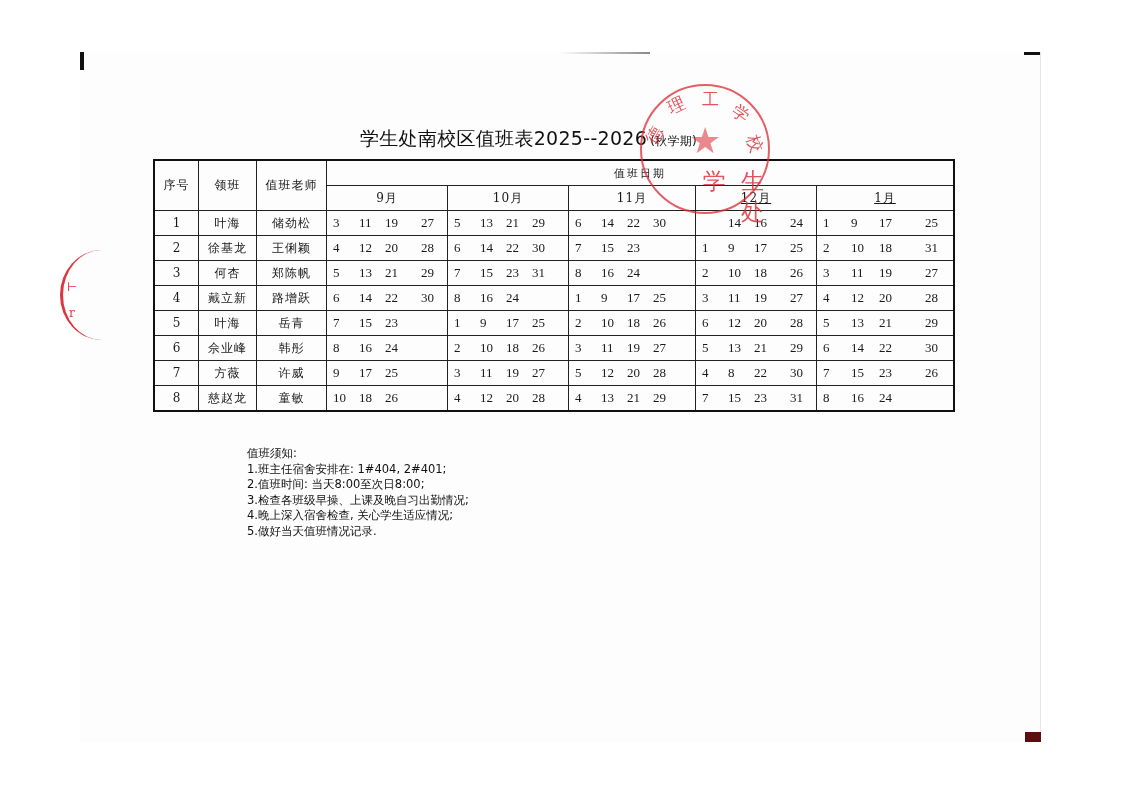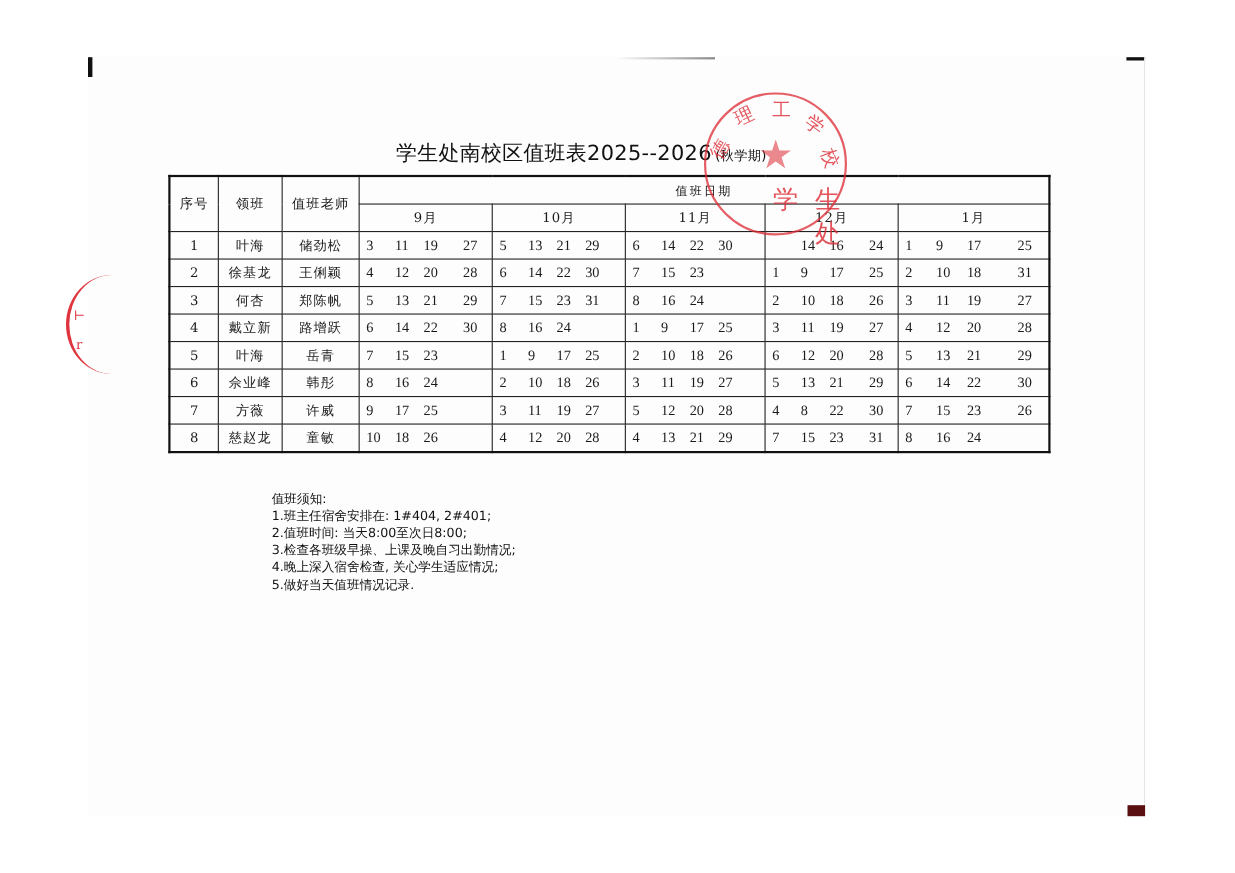--- a/index.html
+++ b/index.html
@@ -31,22 +31,22 @@
   table.duty td, table.duty th {
     border: 1px solid #222; padding: 0; height: 24px; font-weight: normal; text-align: center; vertical-align: middle;
   }
   th.hdr { font-size: 12px; letter-spacing: 1px; }
   .c-no { width: 43px; }
   .c-lead { width: 57px; }
   .c-teach { width: 69px; }
   .c-m9 { width: 115px; }
   .c-m10 { width: 120px; }
   .c-m11 { width: 126px; }
-  .c-m12 { width: 112px; }
-  .c-m1 { width: 129px; }
+  .c-m12 { width: 112px; text-decoration: underline; }
+  .c-m1 { width: 129px; text-decoration: underline; }
   td.month-cell { text-align: left; }
   .dates { display: flex; padding-left: 6px; font-family: "Liberation Serif", "DejaVu Serif", serif; font-size: 13px; }
   .dates span { display: inline-block; width: 26px; text-align: left; }
   .dates.wide span:nth-child(4) { margin-left: 10px; }
   .dates.m1 span { width: 28px; }
   .dates.m1 span:nth-child(4) { margin-left: 18px; }
   td.name { font-size: 12px; letter-spacing: 1px; }
   th.group-hdr { text-align: center; padding-left: 40px; font-size: 11px; letter-spacing: 2px; margin-left: 16px; }
 
   .notes {

